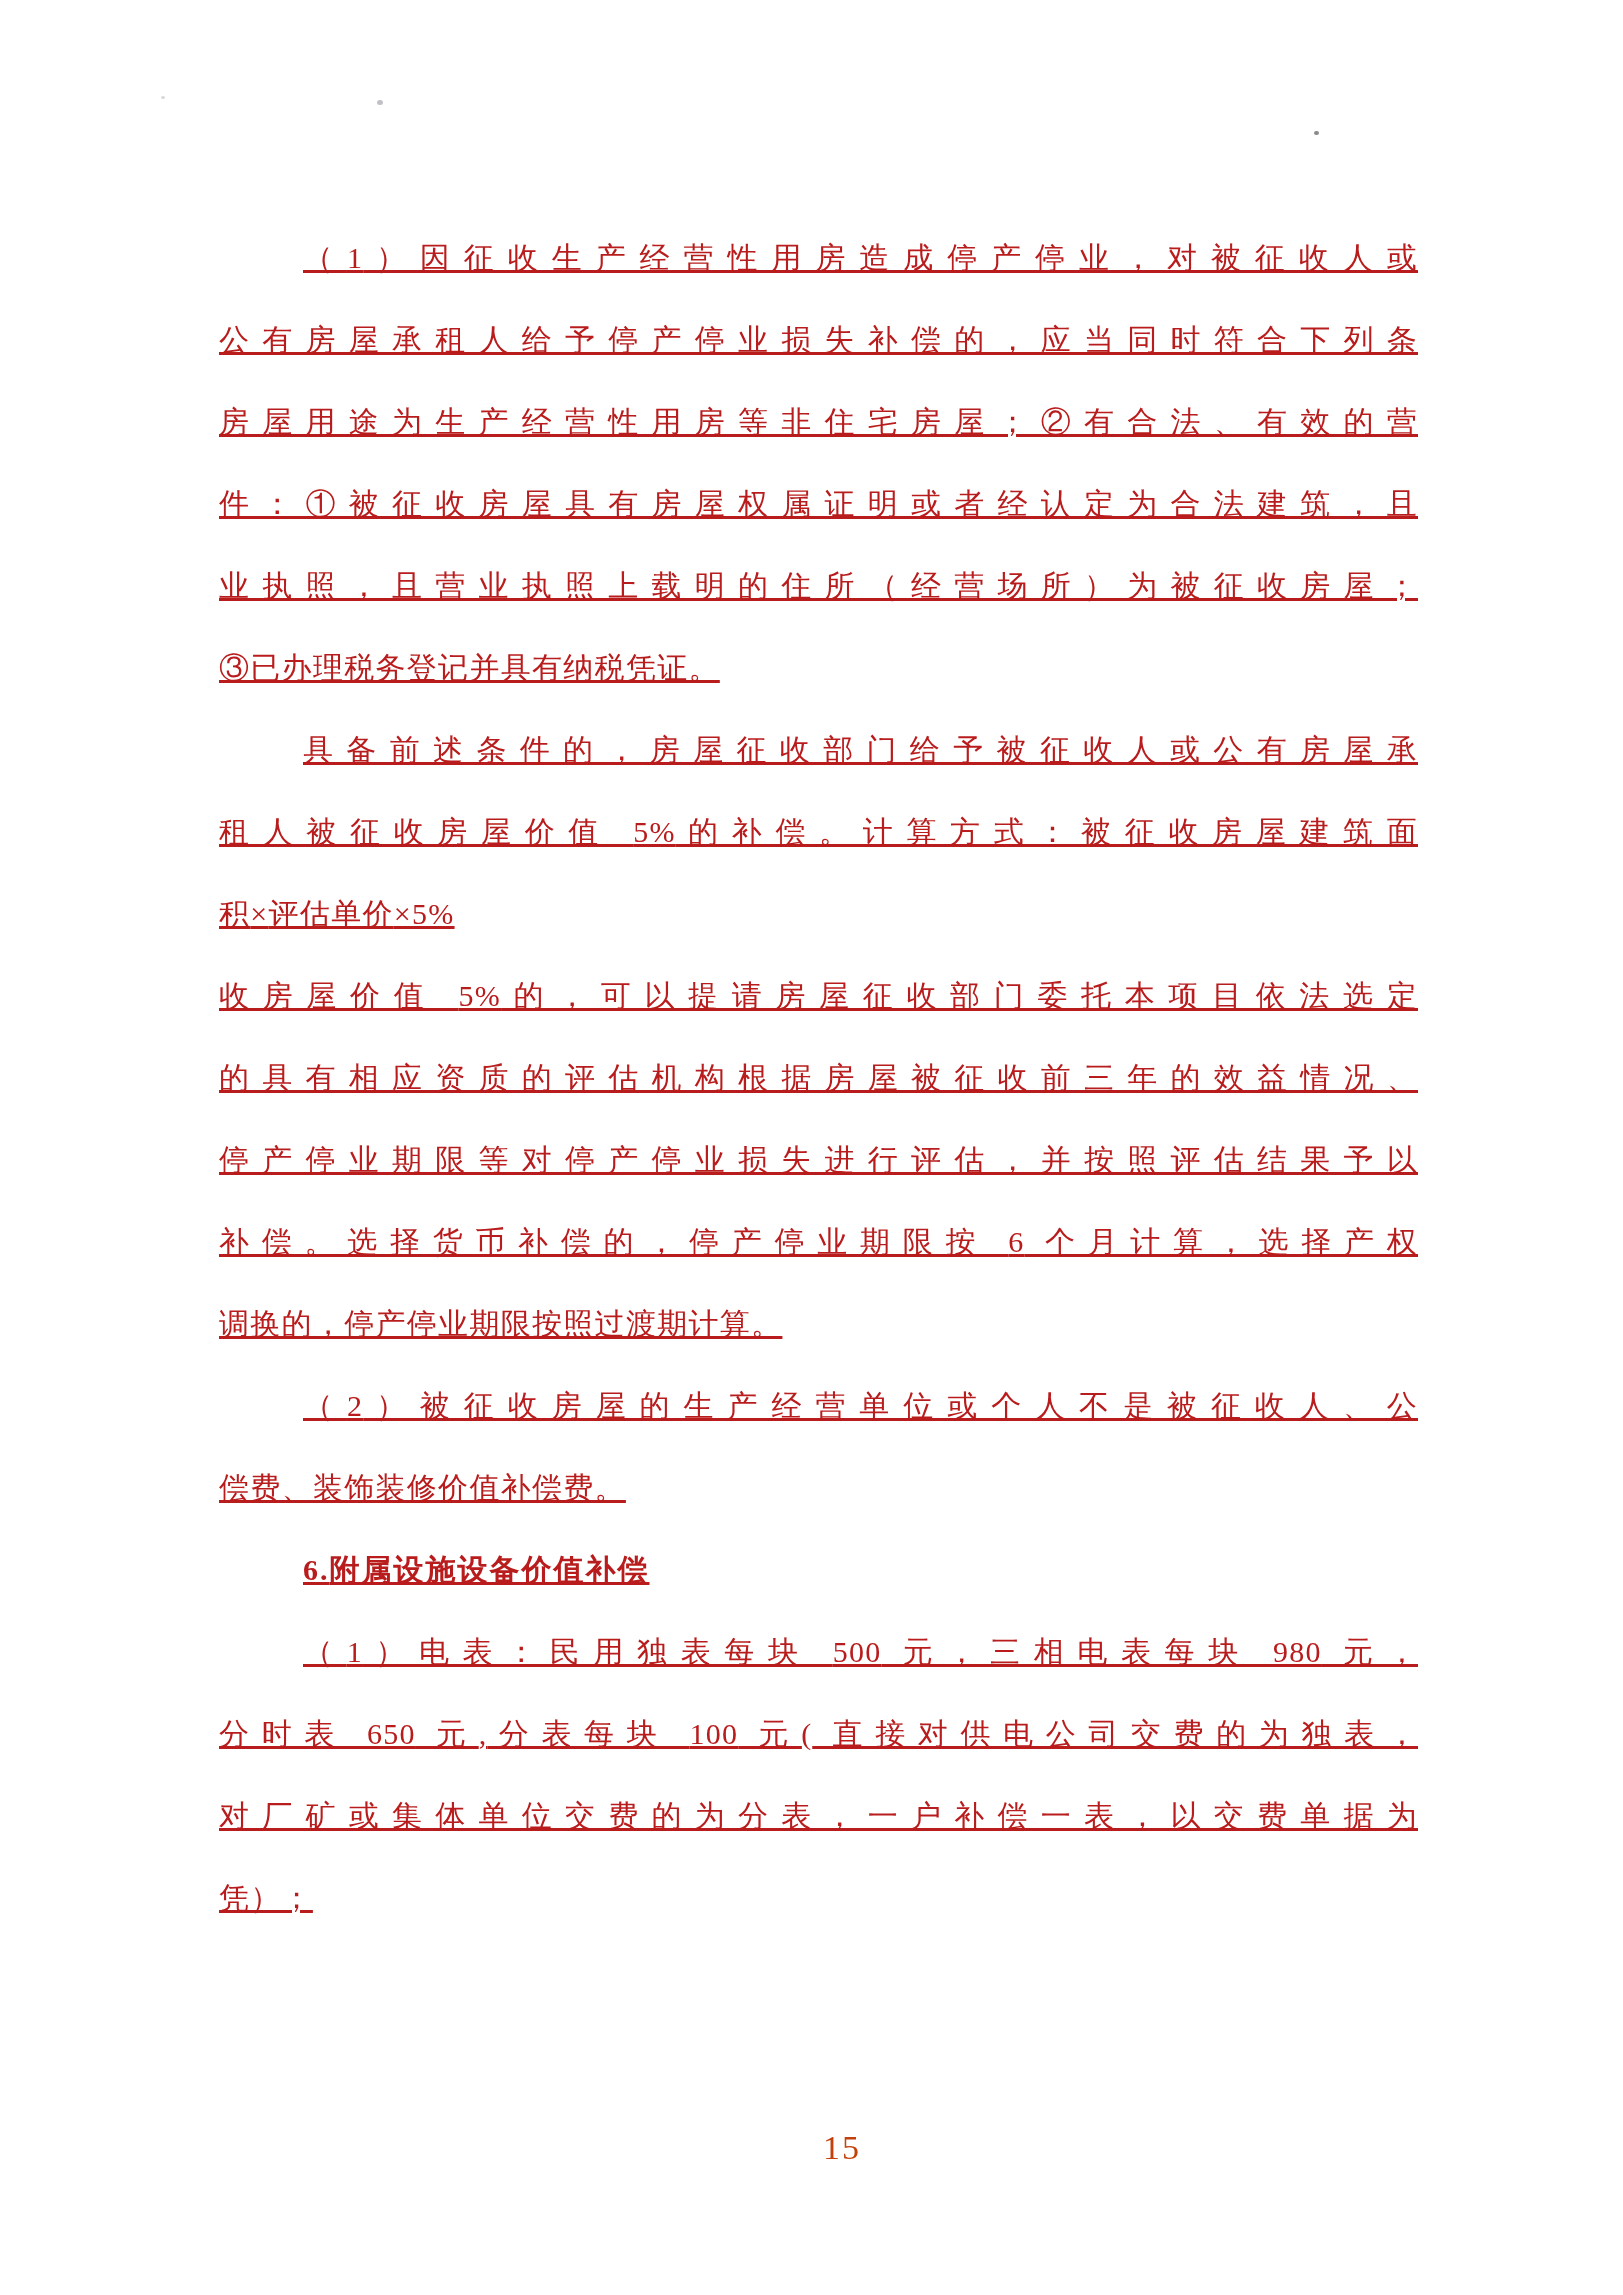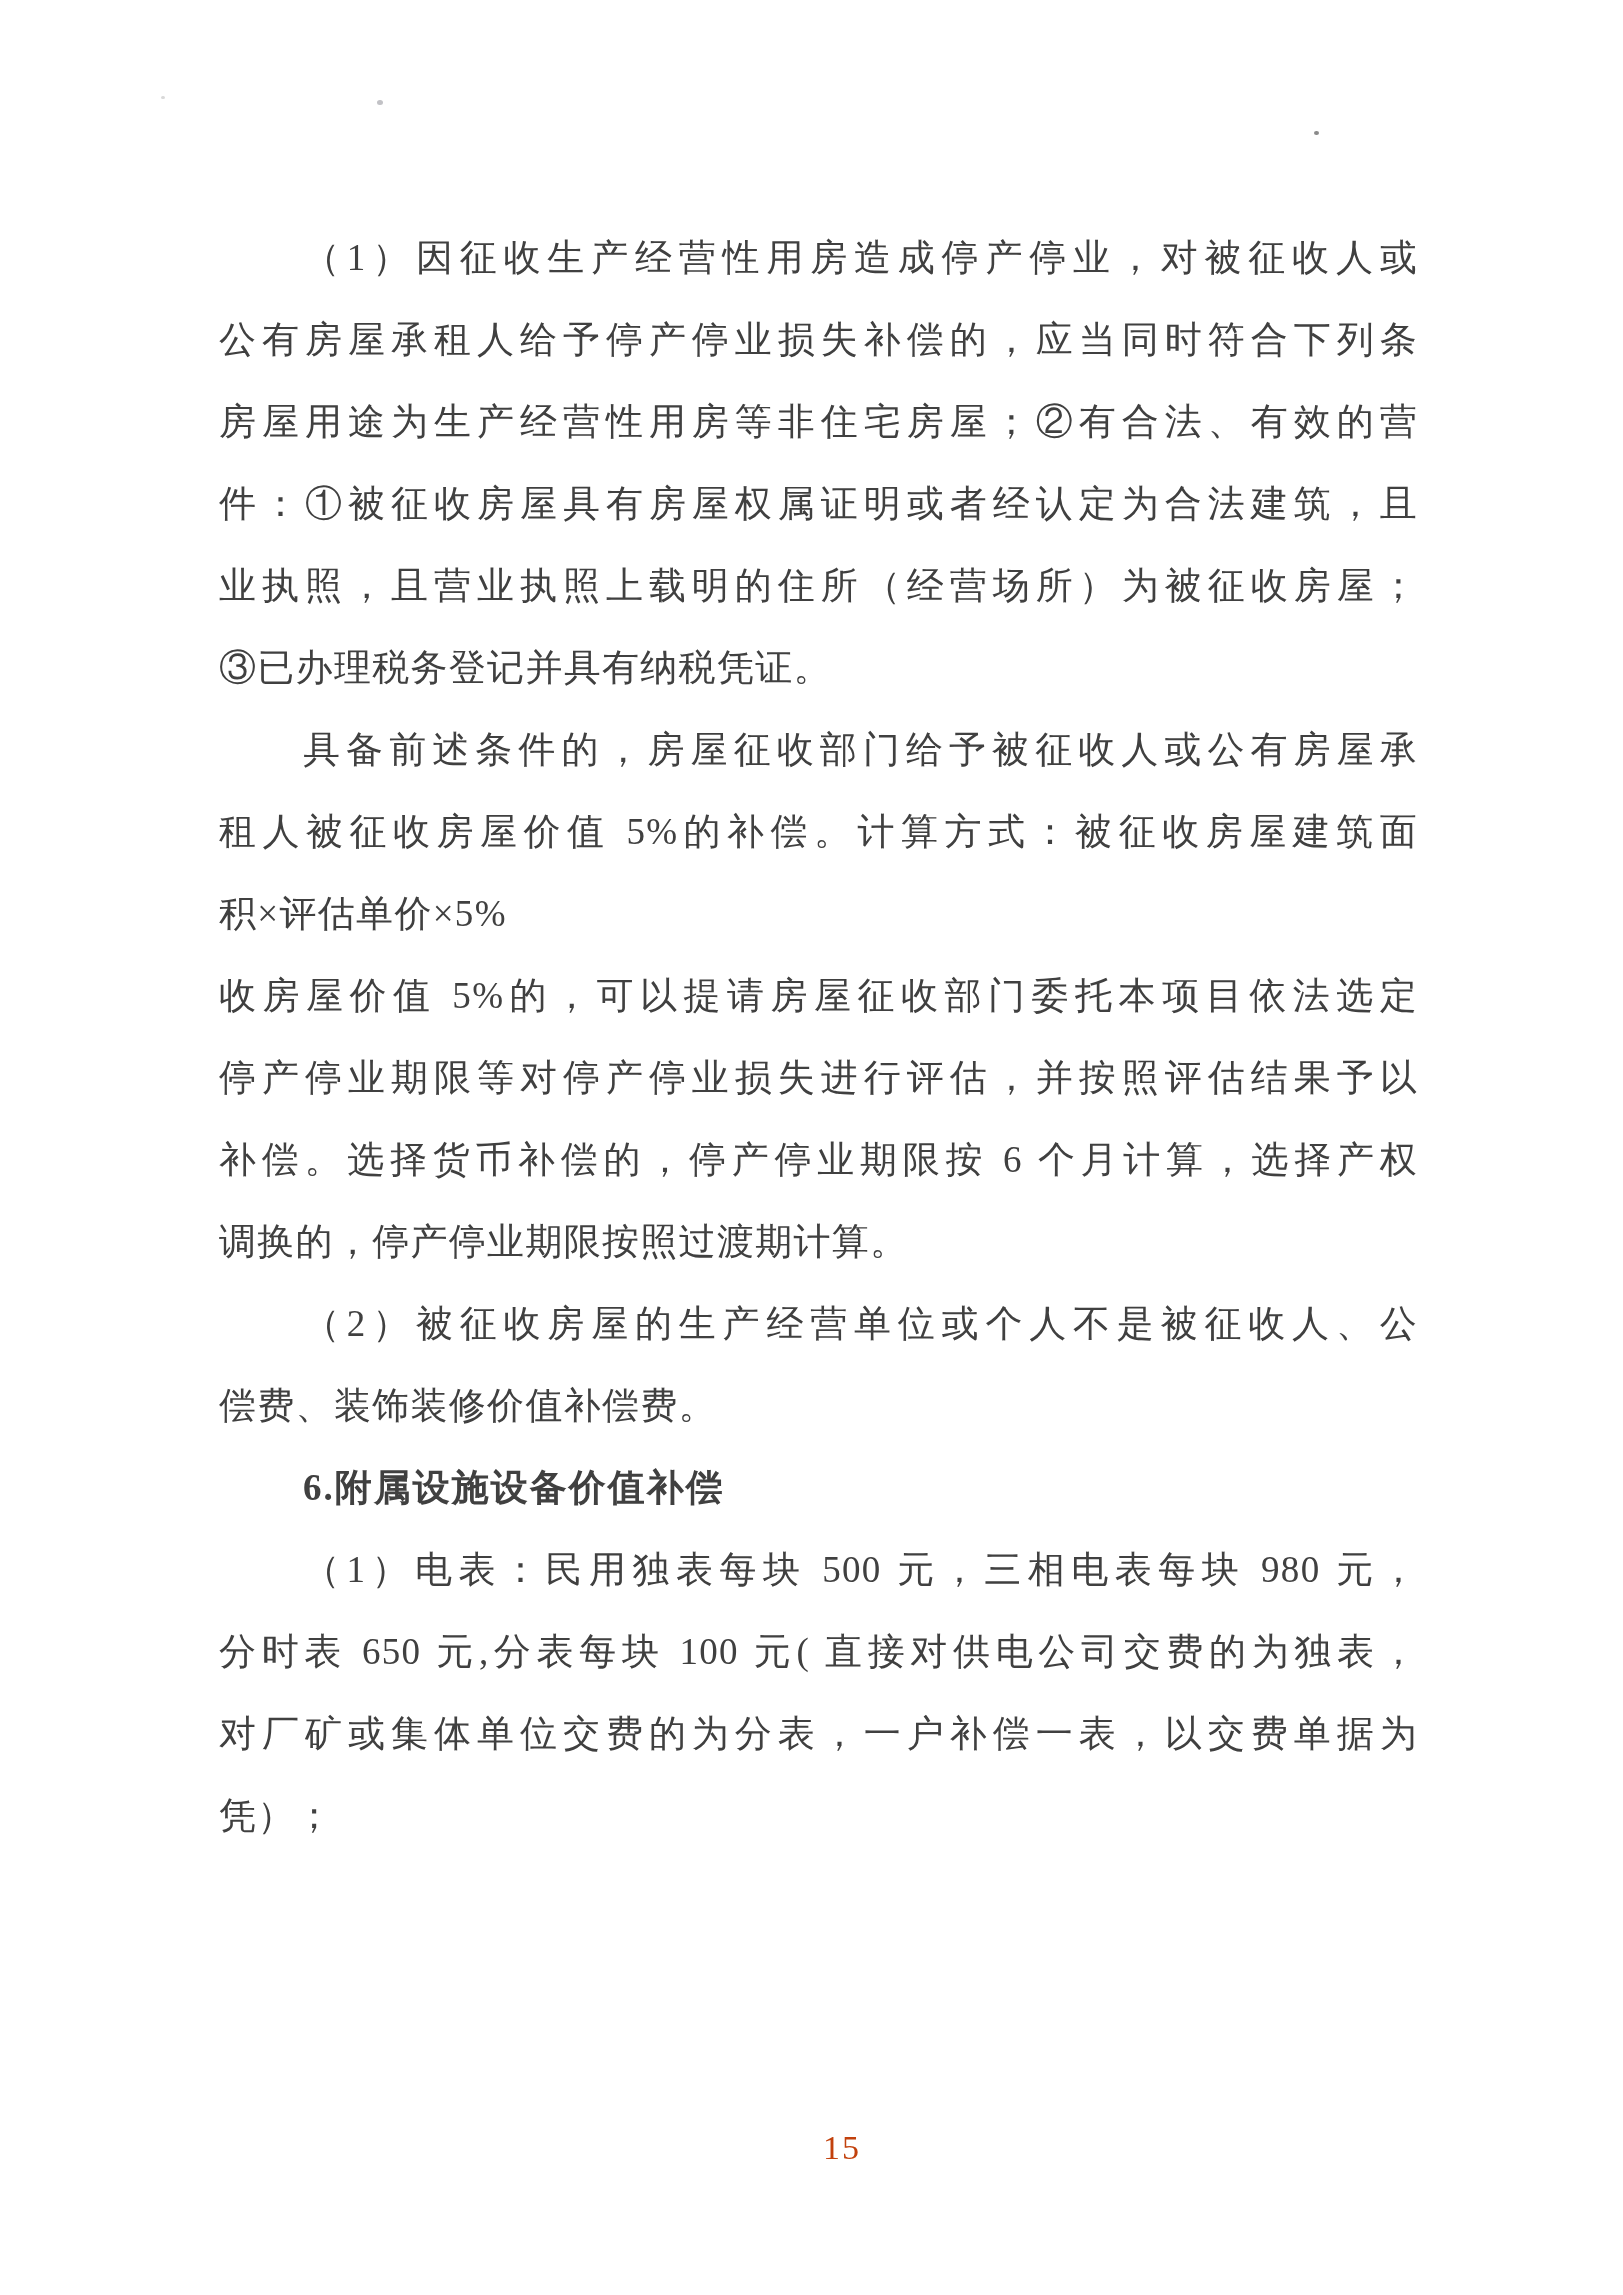--- a/index.html
+++ b/index.html
@@ -17,25 +17,26 @@
   }
   .textblock {
     position: absolute;
     left: 219px;
     top: 217px;
     width: 1199px;
   }
   .line {
     height: 82px;
     line-height: 82px;
-    font-size: 37px;
+    font-size: 30px;
     letter-spacing: 1.3px;
-    color: #404040;
+    color: #b91c1c;
     white-space: nowrap;
     text-rendering: optimizeLegibility;
+    text-decoration: underline;
   }
   .line.justify {
     white-space: normal;
     text-align: justify;
     text-align-last: justify;
   }
   .line.indent {
     text-indent: 84px;
   }
   .line.bold {
@@ -75,20 +76,21 @@
       <div class="line justify indent"><span>（</span><span class="latin">1</span><span>）因征收生产经营性用房造成停产停业，对被征收人或</span></div>
       <div class="line justify"><span>公有房屋承租人给予停产停业损失补偿的，应当同时符合下列条</span></div>
       <div class="line justify"><span>房屋用途为生产经营性用房等非住宅房屋；②有合法、有效的营</span></div>
       <div class="line justify"><span>件：①被征收房屋具有房屋权属证明或者经认定为合法建筑，且</span></div>
       <div class="line justify"><span>业执照，且营业执照上载明的住所（经营场所）为被征收房屋；</span></div>
       <div class="line"><span>③已办理税务登记并具有纳税凭证。</span></div>
       <div class="line justify indent"><span>具备前述条件的，房屋征收部门给予被征收人或公有房屋承</span></div>
       <div class="line justify"><span>租人被征收房屋价值 </span><span class="latin">5%</span><span>的补偿。计算方式：被征收房屋建筑面</span></div>
       <div class="line"><span>积</span><span class="latin">×</span><span>评估单价</span><span class="latin">×5%</span></div>
       <div class="line justify"><span>收房屋价值 </span><span class="latin">5%</span><span>的，可以提请房屋征收部门委托本项目依法选定</span></div>
+      <div class="line justify"><span>的具有相应资质的评估机构根据房屋被征收前三年的效益情况、</span></div>
       <div class="line justify"><span>停产停业期限等对停产停业损失进行评估，并按照评估结果予以</span></div>
       <div class="line justify"><span>补偿。选择货币补偿的，停产停业期限按 </span><span class="latin">6</span><span> 个月计算，选择产权</span></div>
       <div class="line"><span>调换的，停产停业期限按照过渡期计算。</span></div>
       <div class="line justify indent"><span>（</span><span class="latin">2</span><span>）被征收房屋的生产经营单位或个人不是被征收人、公</span></div>
       <div class="line"><span>偿费、装饰装修价值补偿费。</span></div>
       <div class="line indent bold"><span class="latin">6.</span><span>附属设施设备价值补偿</span></div>
       <div class="line justify indent"><span>（</span><span class="latin">1</span><span>）电表：民用独表每块 </span><span class="latin">500</span><span> 元，三相电表每块 </span><span class="latin">980</span><span> 元，</span></div>
       <div class="line justify"><span>分时表 </span><span class="latin">650</span><span> 元</span><span class="latin">,</span><span>分表每块 </span><span class="latin">100</span><span> 元</span><span class="latin">(</span><span> 直接对供电公司交费的为独表，</span></div>
       <div class="line justify"><span>对厂矿或集体单位交费的为分表，一户补偿一表，以交费单据为</span></div>
       <div class="line"><span>凭）；</span></div>

